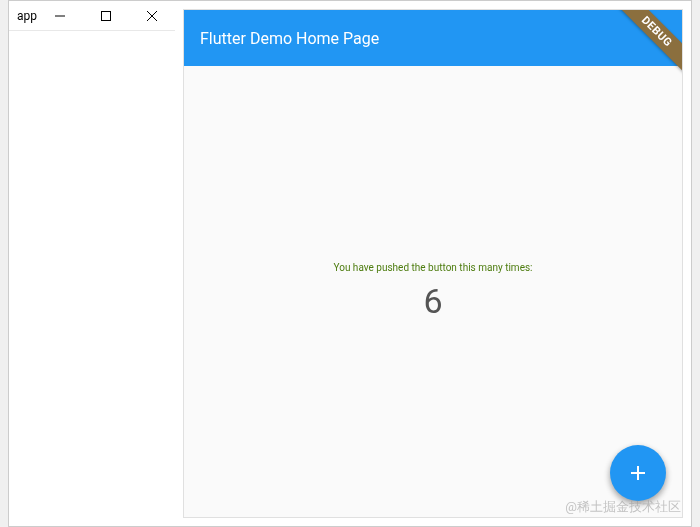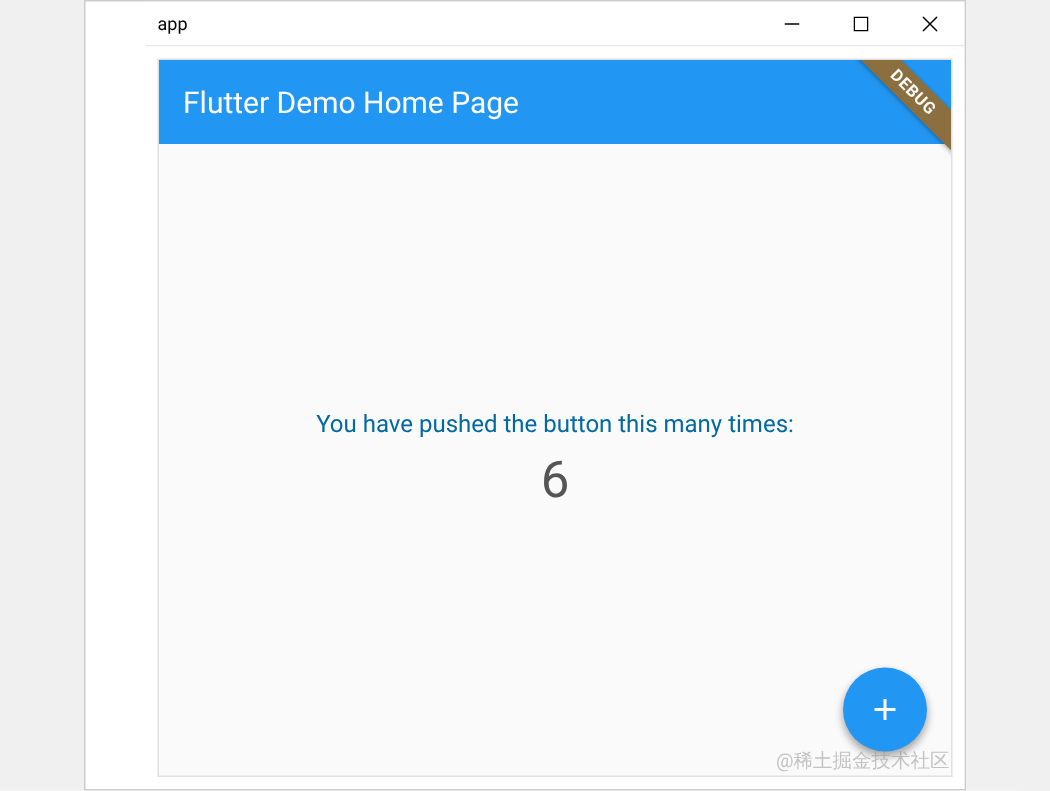--- a/index.html
+++ b/index.html
@@ -5,29 +5,28 @@
     * { margin: 0; padding: 0; box-sizing: border-box; }
     body {
       font-family: -apple-system, BlinkMacSystemFont, "Segoe UI", Roboto, sans-serif;
       background: #f0f0f0;
       display: flex;
       align-items: center;
       justify-content: center;
       height: 100vh;
     }
     .window {
-      width: 588px;
+      width: 684px;
       height: 527px;
       background: #fff;
       border: 1px solid #ccc;
       display: flex;
-      flex-direction: column;
+      flex-direction: row;
       position: relative;
       overflow: hidden;
-      padding-left: 40px;
     }
     .titlebar {
       height: 30px;
       background: #fff;
       display: flex;
       align-items: center;
       justify-content: space-between;
       padding-left: 8px;
       border-bottom: 1px solid #e8e8e8;
     }
@@ -67,21 +66,21 @@
     }
     .appbar {
       height: 56px;
       background: #2196F3;
       display: flex;
       align-items: center;
       padding: 0 16px;
       color: #fff;
     }
     .appbar-title {
-      font-size: 20px;
+      font-size: 16px;
       font-weight: 400;
     }
     .debug-banner {
       position: absolute;
       top: 12px;
       right: -34px;
       background: #8B6F3E;
       color: #fff;
       font-size: 11px;
       font-weight: bold;
@@ -93,22 +92,22 @@
     }
     .body-content {
       flex: 1;
       display: flex;
       flex-direction: column;
       align-items: center;
       justify-content: center;
       color: #555;
     }
     .body-text {
-      font-size: 16px;
-      color: #0369a1;
+      font-size: 10px;
+      color: #4d7c0f;
       margin-bottom: 8px;
     }
     .counter-value {
       font-size: 34px;
       color: #555;
       font-weight: 400;
     }
     .fab {
       position: absolute;
       right: 16px;

